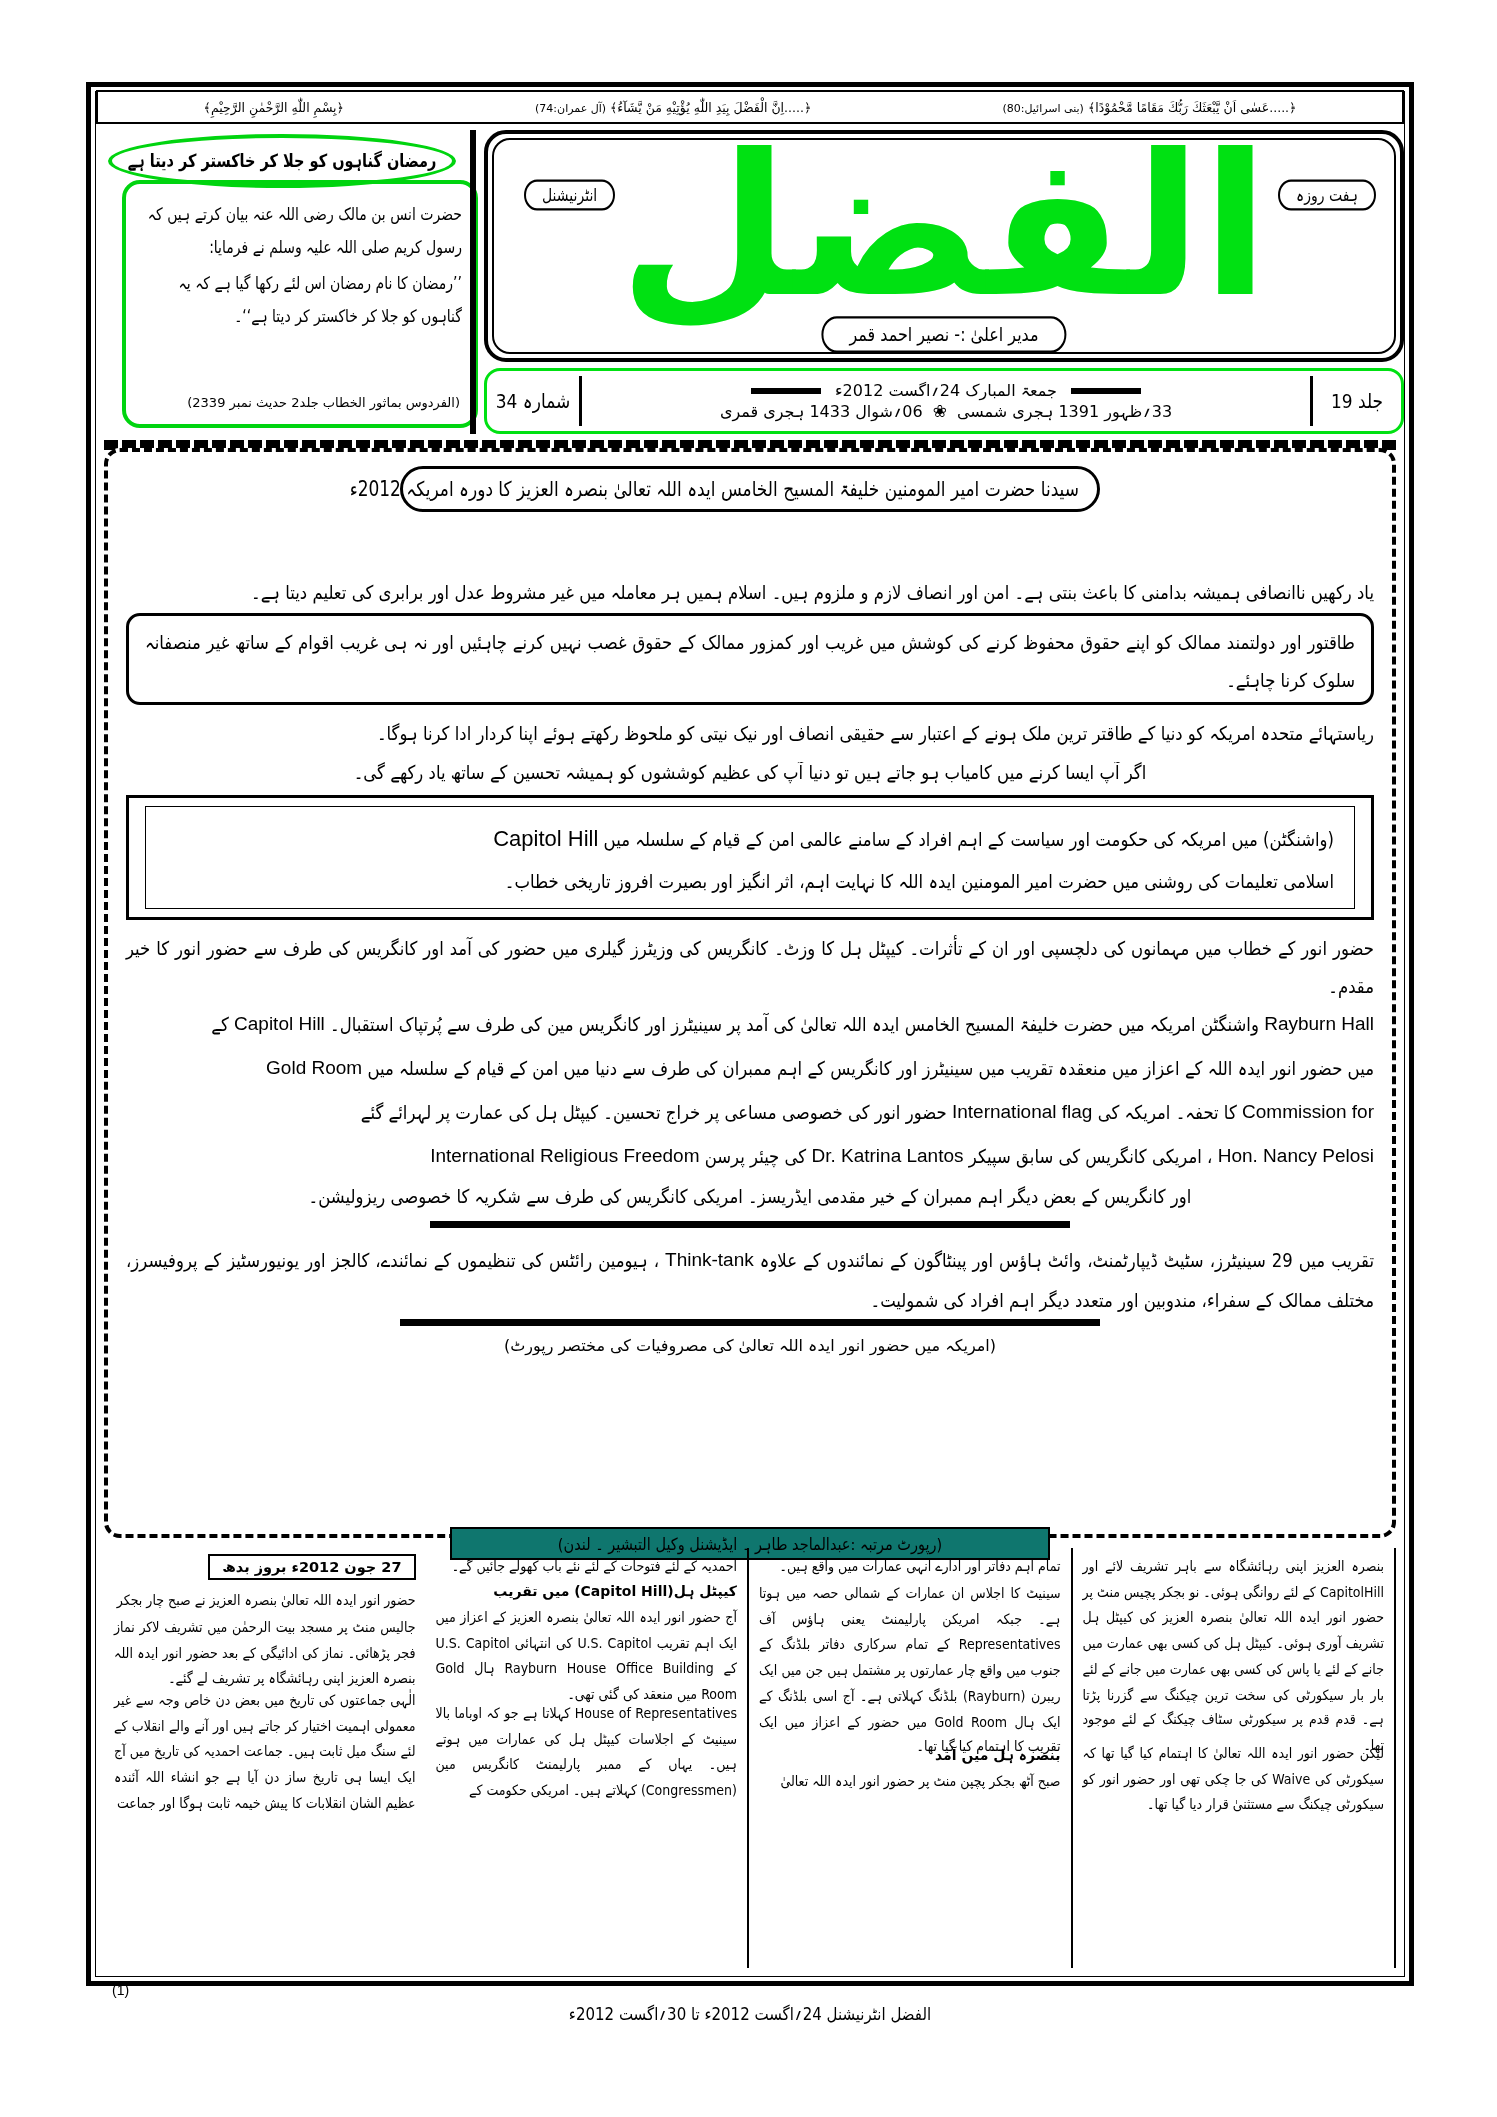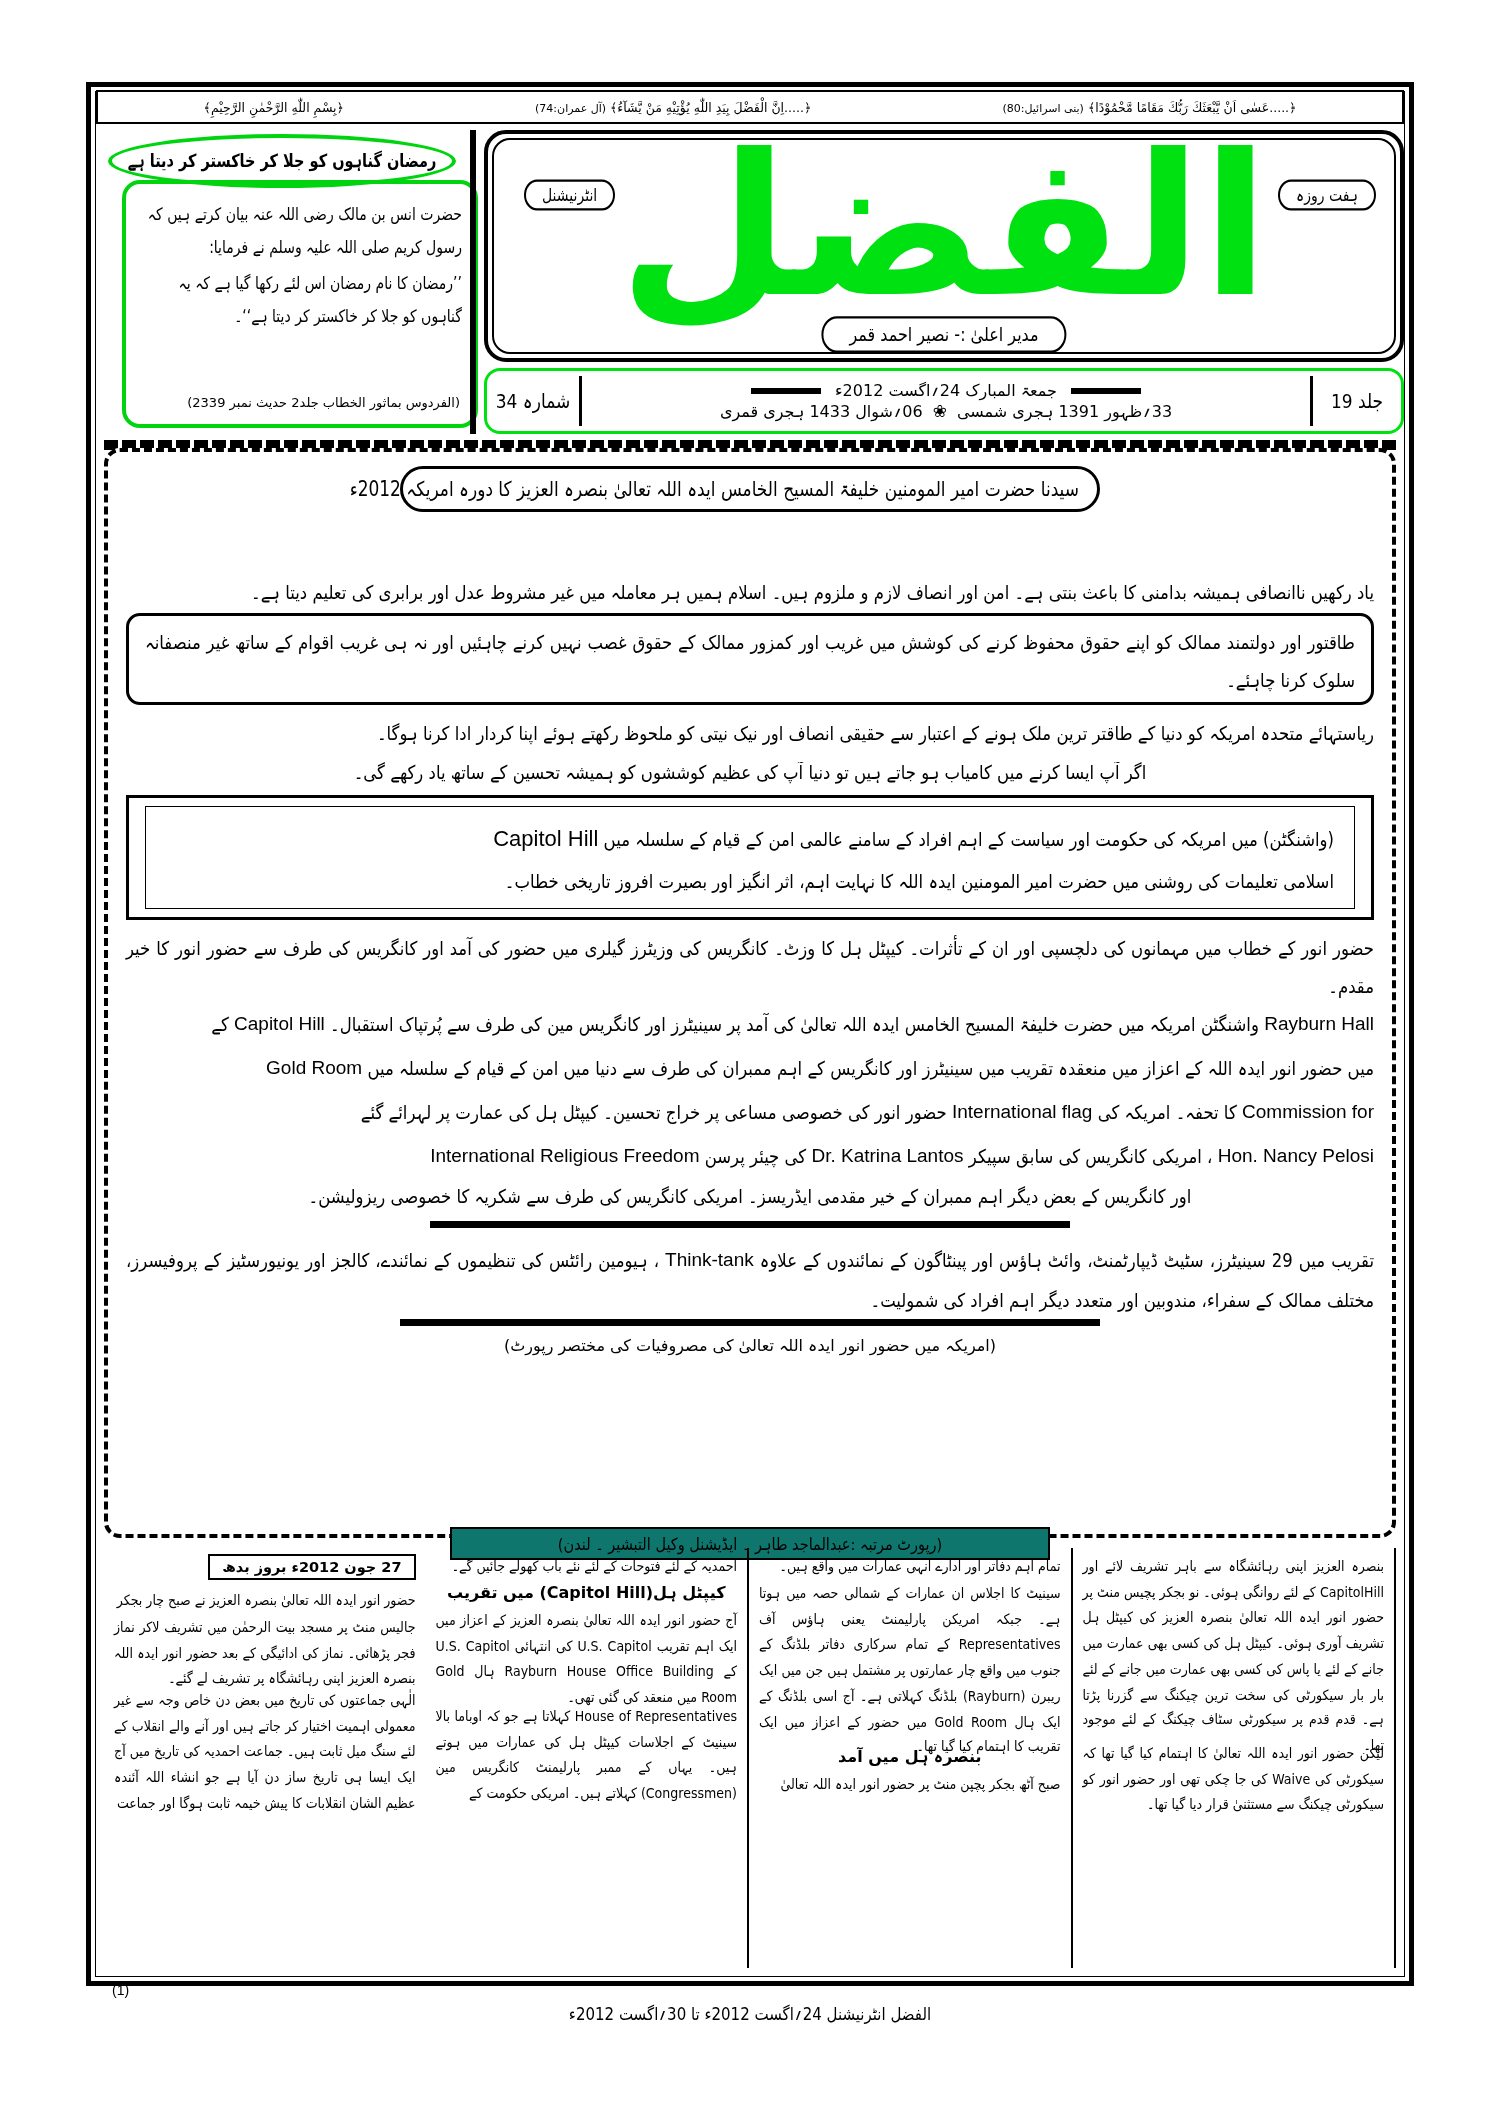--- a/index.html
+++ b/index.html
@@ -218,21 +218,21 @@
     margin:0 0 4px 0; font-size:12.6px; line-height:1.82;
     text-align:justify; direction:rtl;
     transform:scaleY(1.12); transform-origin:right top;
   }
   .col .c-date {
     border:2px solid #000; display:inline-block;
     padding:3px 12px; margin:0 0 8px 0; font-size:14.5px;
     font-weight:600;
   }
   .col .c-sub {
-    font-size:16px; font-weight:600; text-align:center;
+    font-size:14px; font-weight:600; 
     margin:6px 0 6px 0;
   }
 
   
   .footer {
     position:absolute; left:86px; top:1994px; width:1328px; height:40px;
     display:flex; align-items:center; justify-content:center;
     direction:rtl;
   }
   .footer span { font-size:15px; display:inline-block; transform:scaleY(1.15); }

